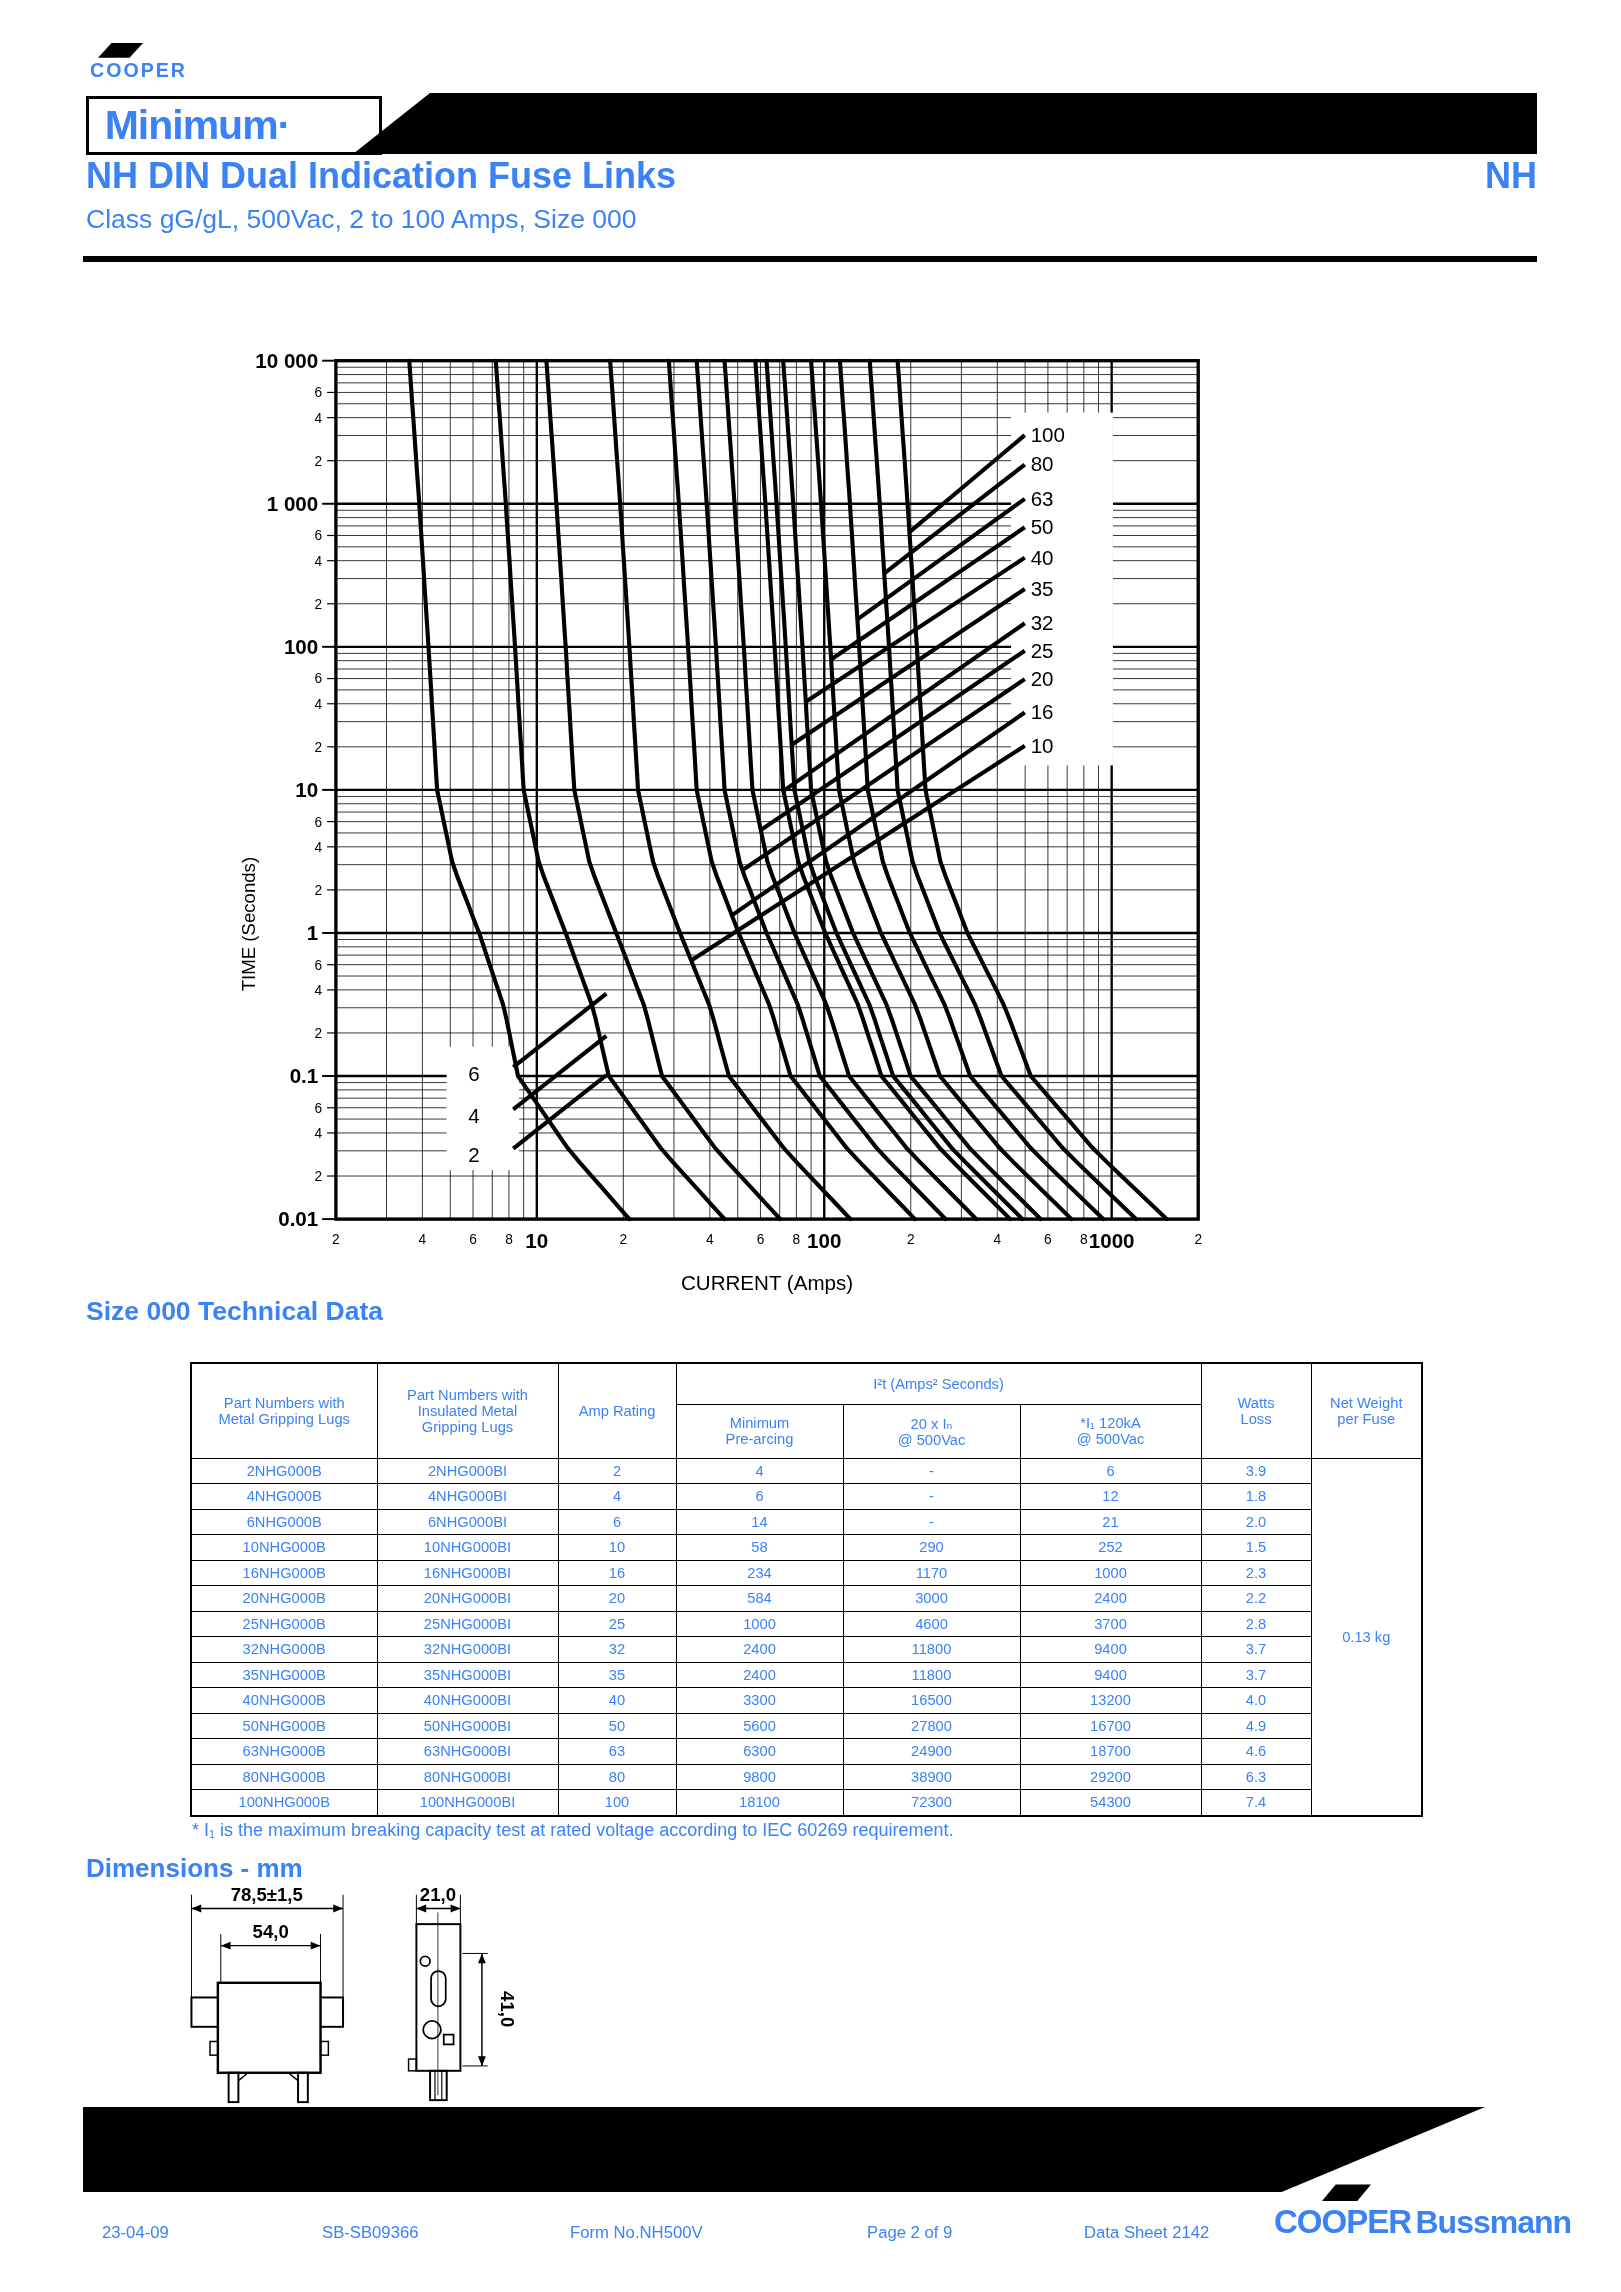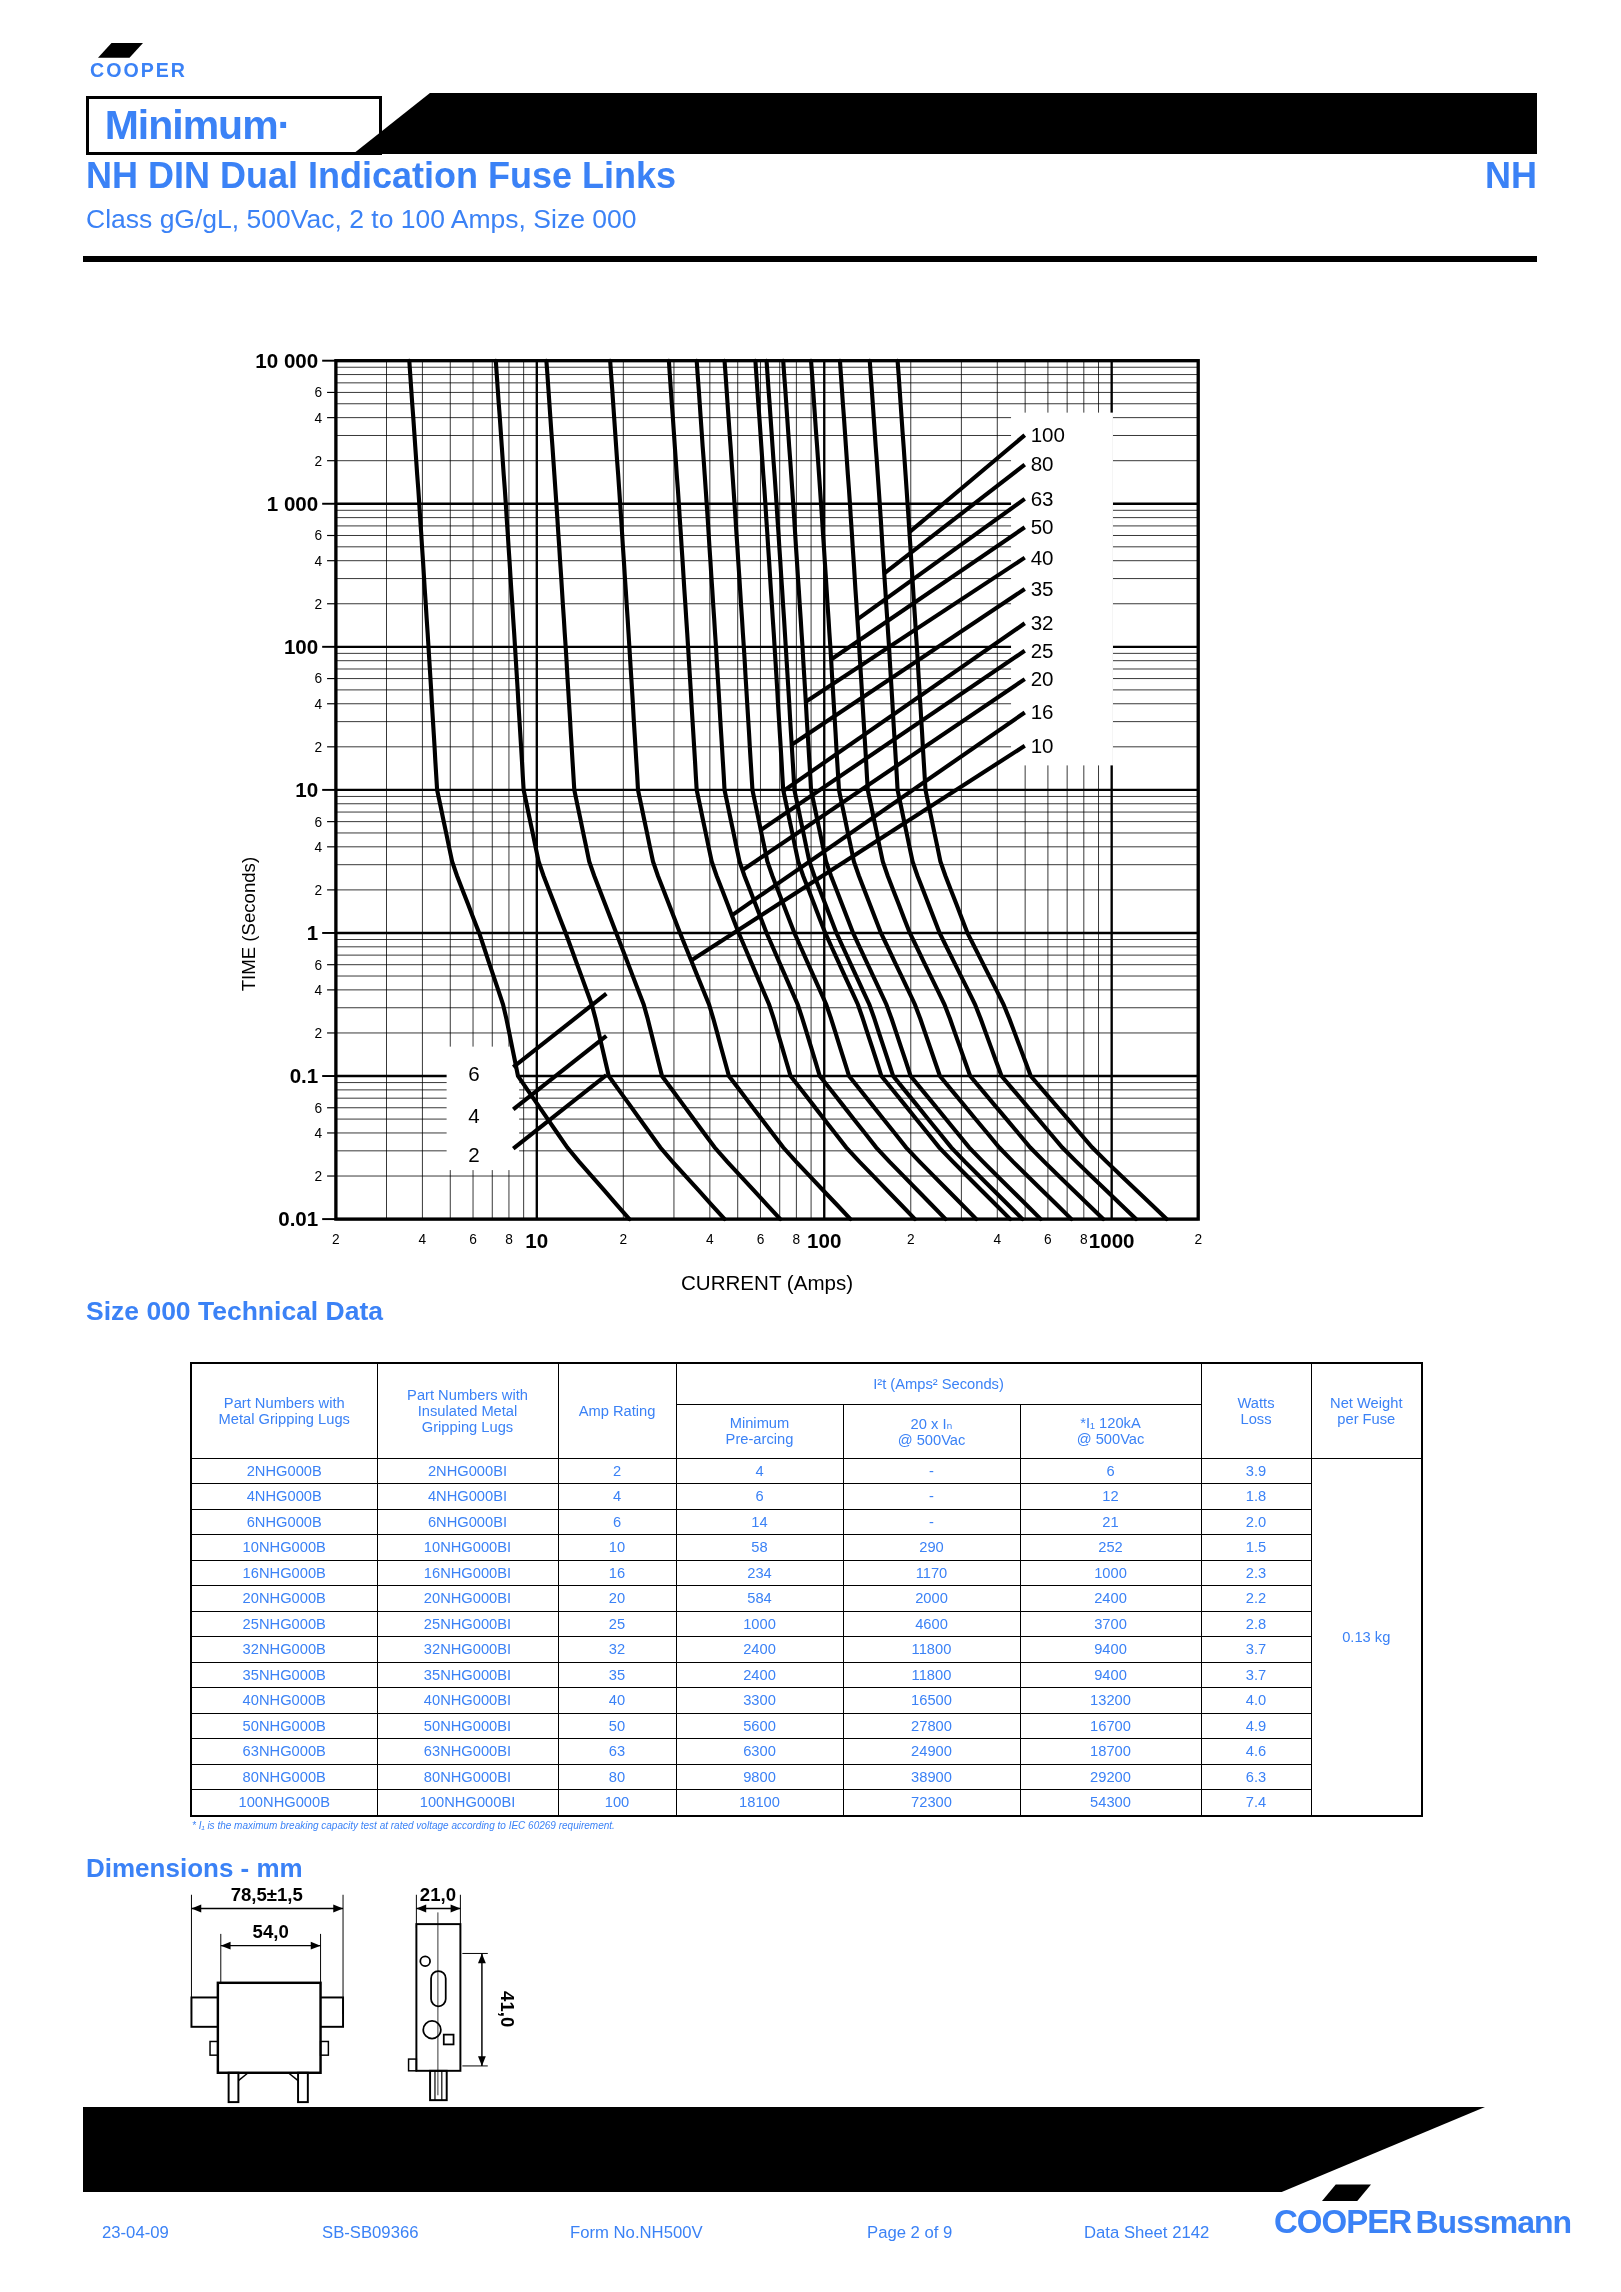--- a/index.html
+++ b/index.html
@@ -32,21 +32,21 @@
   
   .tech-head{position:absolute;left:86px;top:1296px;margin:0;font-size:26.5px;font-weight:bold;}
   #tech-table{position:absolute;left:190px;top:1362px;width:1231px;border-collapse:collapse;
               table-layout:fixed;font-size:14.7px;}
   #tech-table th,#tech-table td{border:1px solid #000;text-align:center;padding:0 2.9px;}
   #tech-table th{font-weight:normal;white-space:pre-line;}
   #tech-table td{height:24.5px;}
   #tech-table .grp{height:41px;}
   #tech-table .sub th{height:53px;}
   #tech-table{border:2px solid #000;}
-  .footnote{position:absolute;left:192px;top:1820px;font-size:10px;font-style:italic;}
+  .footnote{position:absolute;left:192px;top:1820px;font-size:18px;}
 
   .dim-head{position:absolute;left:86px;top:1853px;margin:0;font-size:26px;font-weight:bold;}
   #dims{position:absolute;left:137px;top:1885px;}
 
   
   .banner-bottom{position:absolute;left:83px;top:2107px;width:1402px;height:85px;background:#000;
                  clip-path:polygon(0 0,100% 0,85.5% 100%,0 100%);}
   .footer-item{position:absolute;top:2223px;font-size:16.7px;}
   .brand-bottom{position:absolute;left:1274px;top:2203px;white-space:nowrap;}
   .brand-bottom .flag2{position:absolute;left:48px;top:-18.6px;width:49px;height:16.7px;background:#000;
@@ -353,21 +353,21 @@
           <td>234</td>
           <td>1170</td>
           <td>1000</td>
           <td>2.3</td>
         </tr>
         <tr>
           <td>20NHG000B</td>
           <td>20NHG000BI</td>
           <td>20</td>
           <td>584</td>
-          <td>2000</td>
+          <td>3000</td>
           <td>2400</td>
           <td>2.2</td>
         </tr>
         <tr>
           <td>25NHG000B</td>
           <td>25NHG000BI</td>
           <td>25</td>
           <td>1000</td>
           <td>4600</td>
           <td>3700</td>

